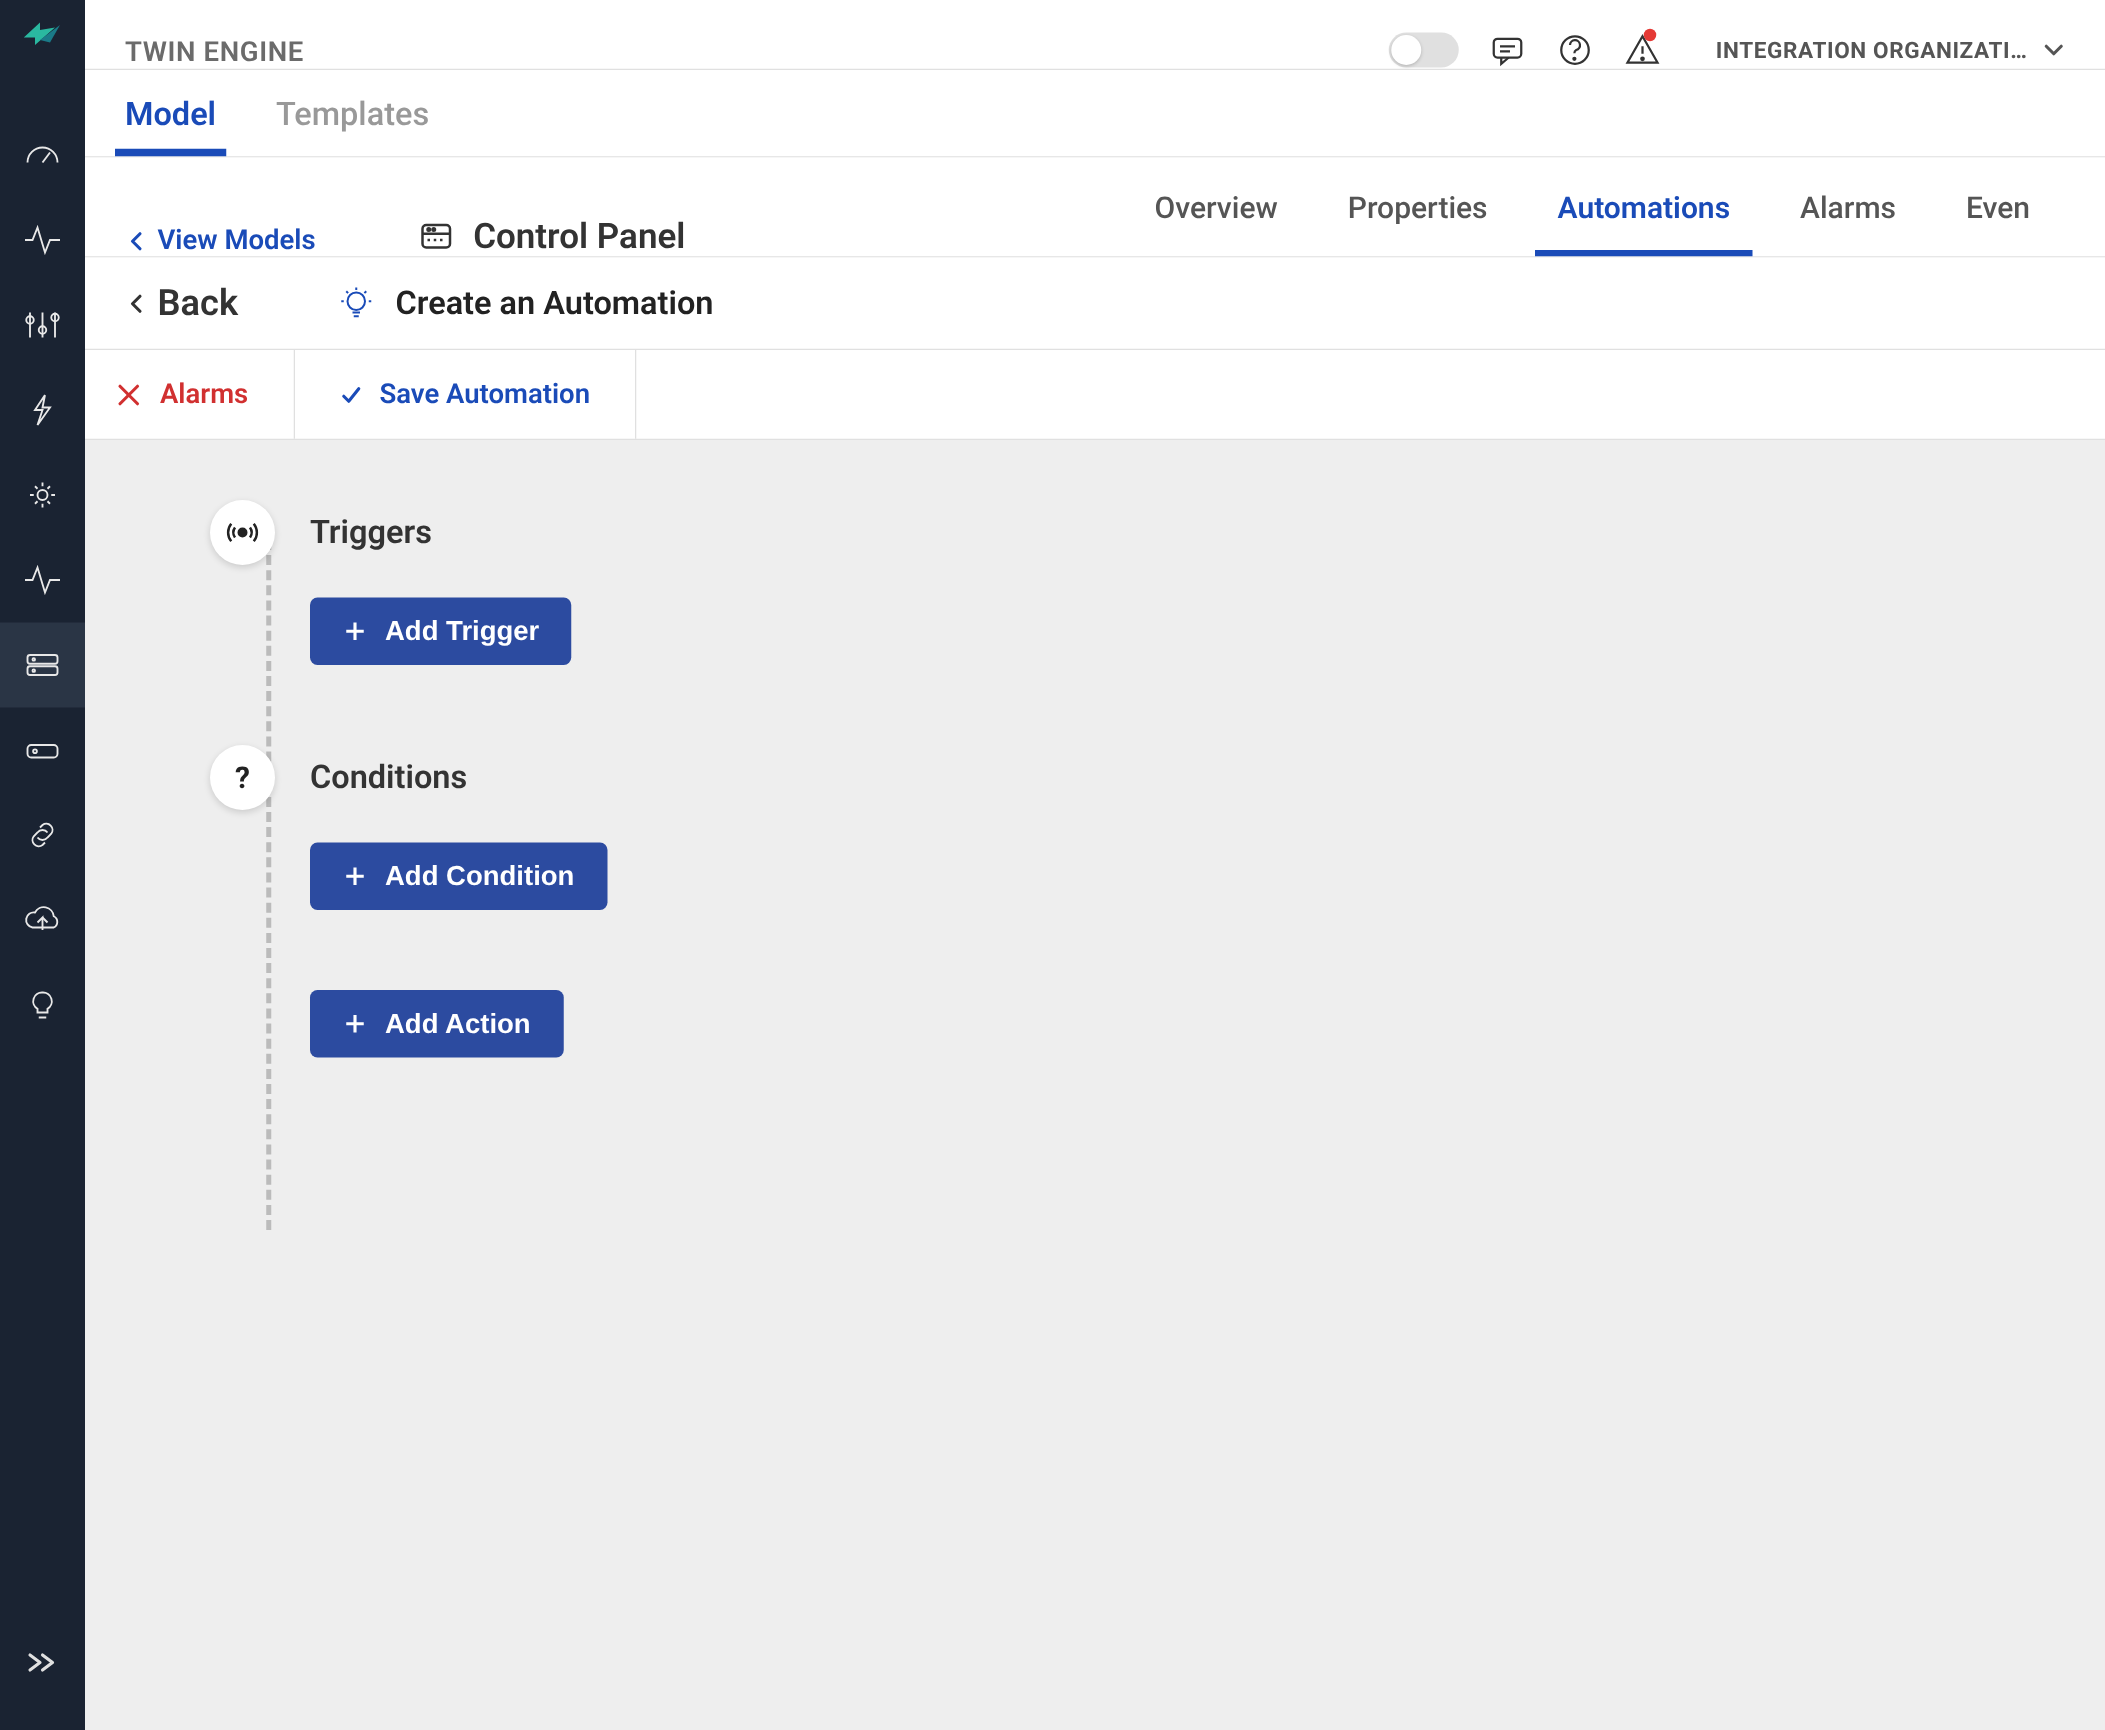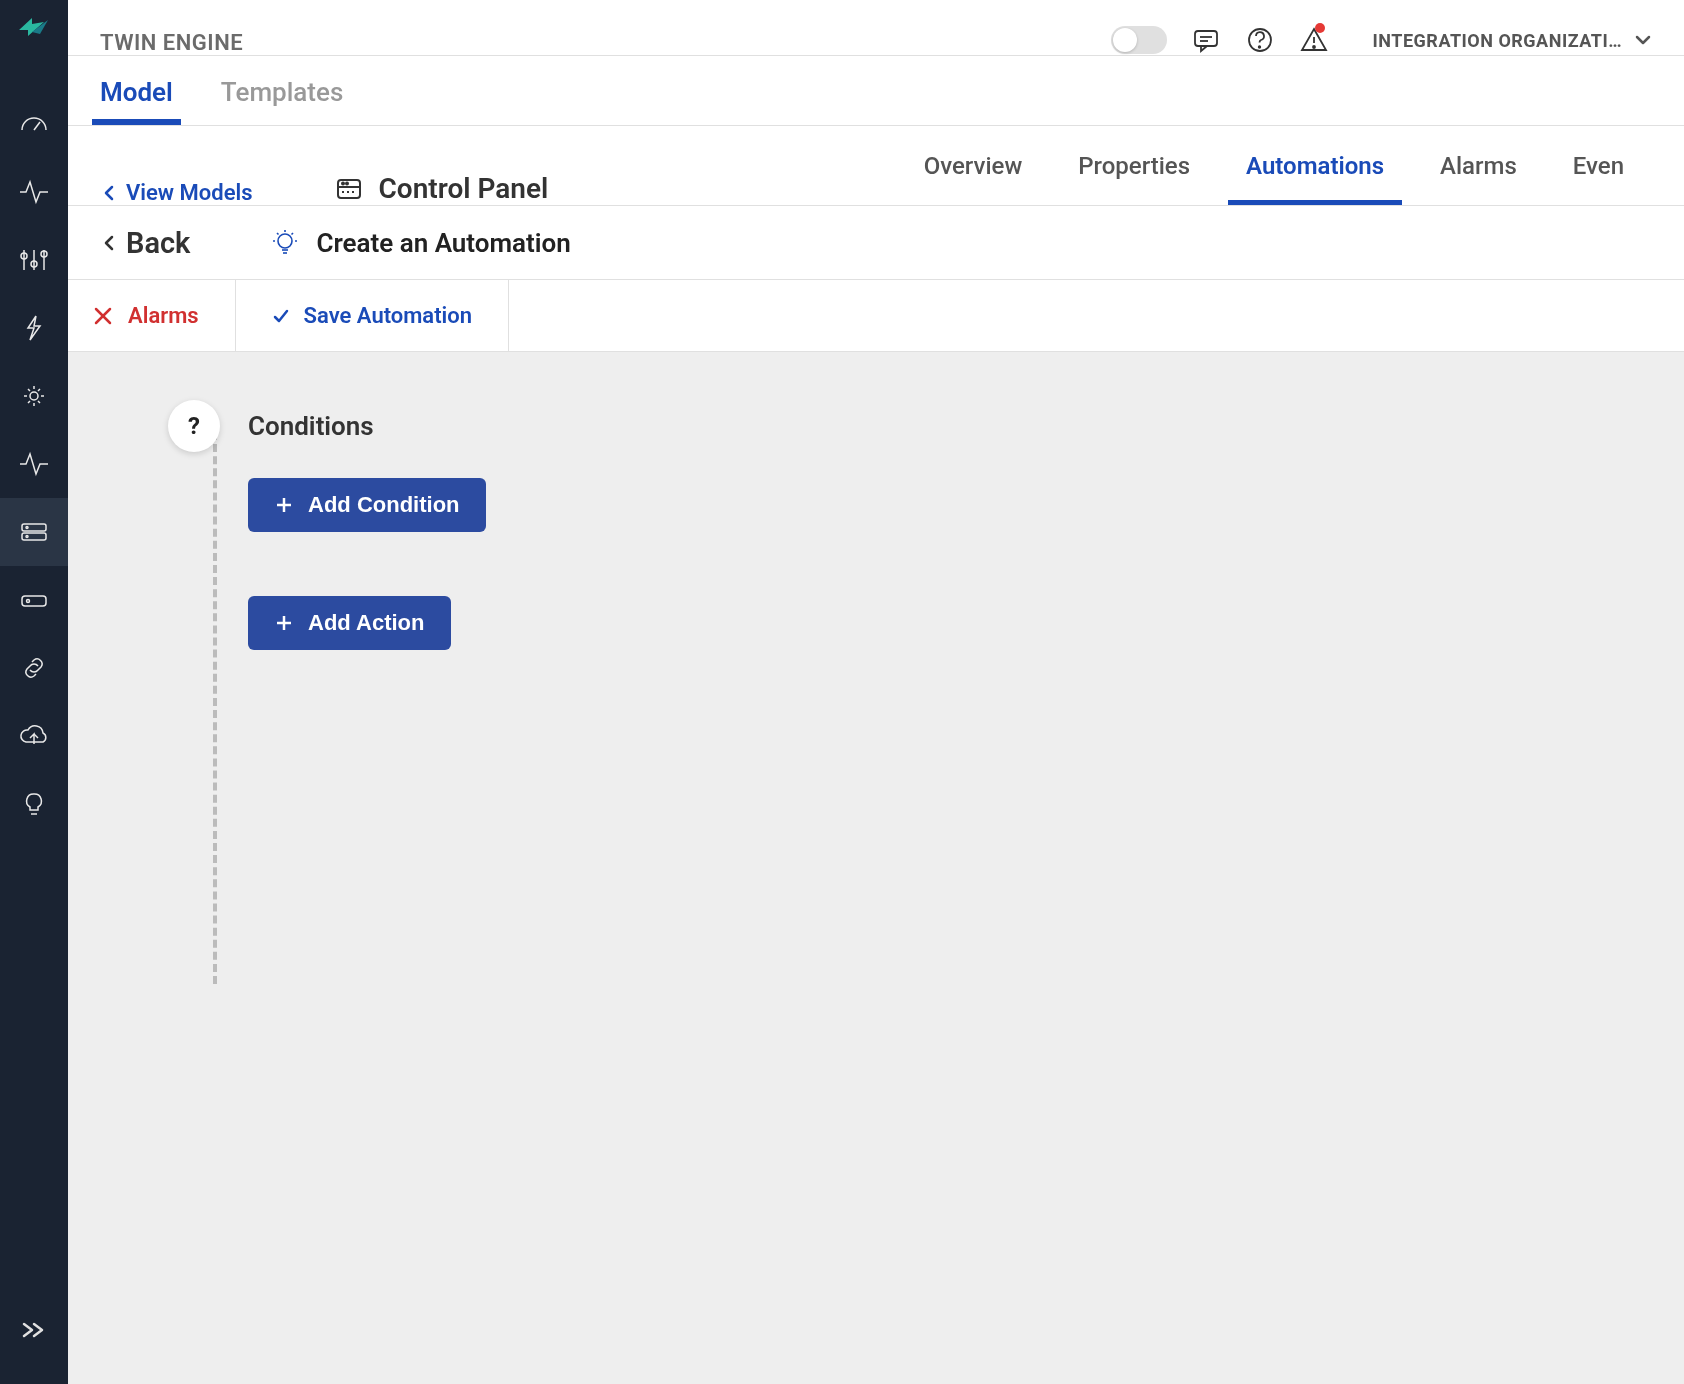--- a/index.html
+++ b/index.html
@@ -540,20 +540,43 @@
       <svg width="18" height="18" viewBox="0 0 18 18" class="check-icon">
           <polyline points="3,10 7,14 15,4"></polyline>
         </svg>
       <span>Save Automation</span>
     </div>
   </div>
 
   <div class="builder">
     <div class="timeline-line"></div>
 
+    <div class="section">
+      <div class="section-header">
+        <div class="section-badge">
+          <svg width="26" height="26" viewBox="0 0 26 26" stroke="#222" fill="none" stroke-width="2">
+              <circle cx="13" cy="13" r="3" fill="#222"></circle>
+              <path d="M7 9a7 7 0 0 0 0 8"></path>
+              <path d="M19 9a7 7 0 0 1 0 8"></path>
+              <path d="M4 6a11 11 0 0 0 0 14"></path>
+              <path d="M22 6a11 11 0 0 1 0 14"></path>
+            </svg>
+        </div>
+        <div class="section-title">Triggers</div>
+      </div>
+      <div class="section-body">
+        <button class="add-btn">
+          <svg width="20" height="20" viewBox="0 0 20 20">
+              <line x1="10" y1="3" x2="10" y2="17"></line>
+              <line x1="3" y1="10" x2="17" y2="10"></line>
+            </svg>
+          <span>Add Trigger</span>
+        </button>
+      </div>
+    </div>
 
     <div class="section">
       <div class="section-header">
         <div class="section-badge">?</div>
         <div class="section-title">Conditions</div>
       </div>
       <div class="section-body">
         <button class="add-btn">
           <svg width="20" height="20" viewBox="0 0 20 20">
               <line x1="10" y1="3" x2="10" y2="17"></line>

